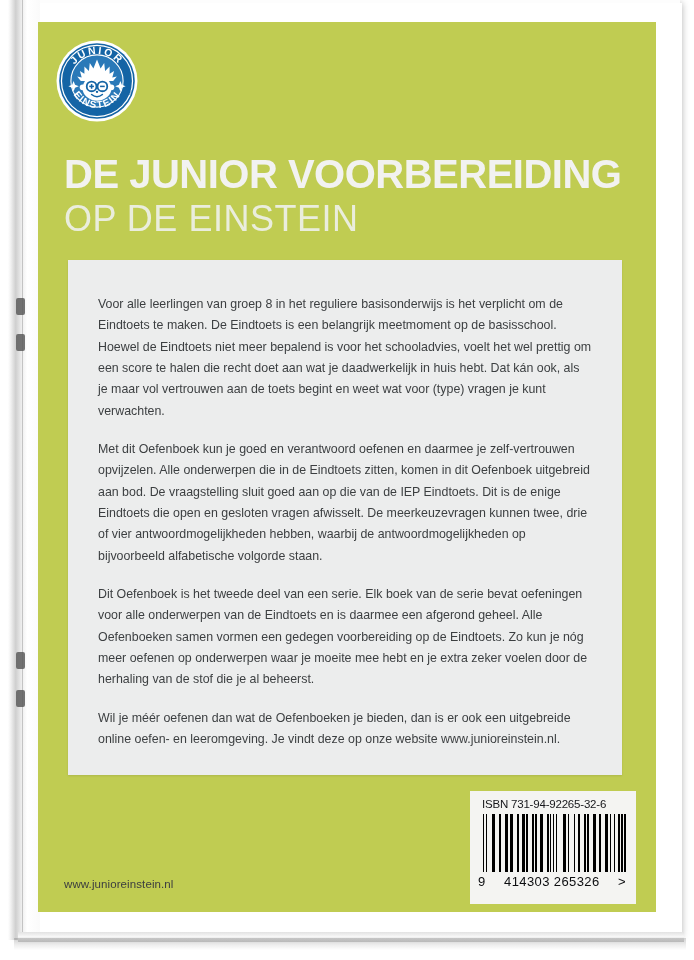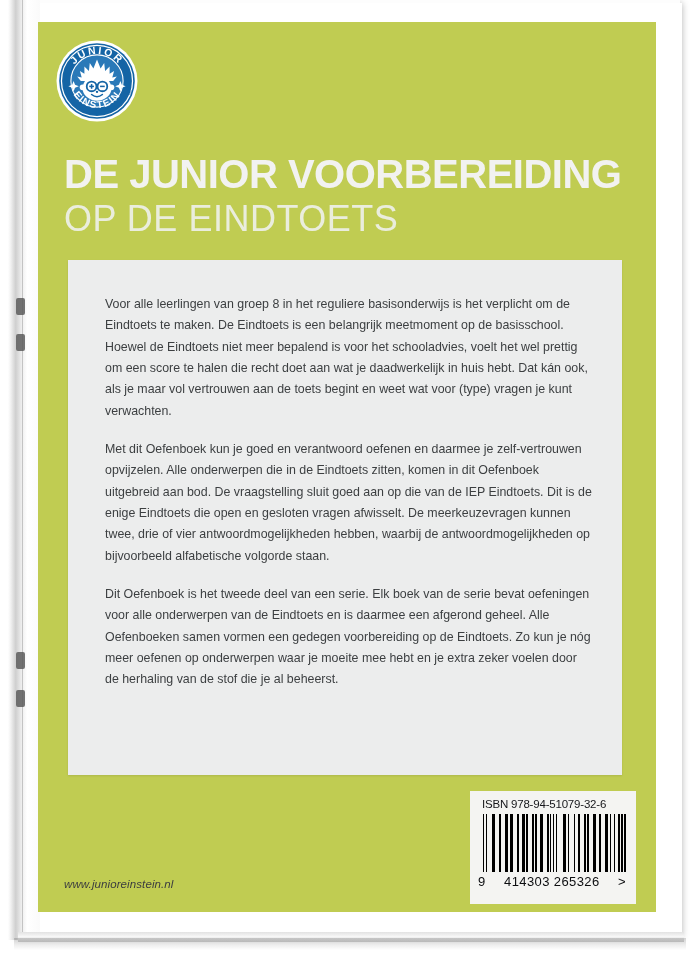--- a/index.html
+++ b/index.html
@@ -148,21 +148,20 @@
     position: absolute;
     left: 30px;
     top: 238px;
     width: 554px;
     height: 515px;
     background: #eceded;
     box-shadow: 0 1px 2px rgba(0,0,0,0.10);
   }
   .text-panel-inner {
     padding: 34px 30px 0 30px;
-    margin-left: 7px;
   }
   .text-panel p {
     margin: 0 0 17px 0;
     font-size: 12.4px;
     line-height: 1.72;
     color: #3c3f41;
     font-family: "Liberation Sans", sans-serif;
   }
   .text-panel p:last-child { margin-bottom: 0; }
 
@@ -204,21 +203,20 @@
   }
 
   
   .footer-url {
     position: absolute;
     left: 26px;
     top: 856px;
     font-size: 11.5px;
     color: #3b3d3f;
     letter-spacing: .1px;
-    font-style: italic;
   }
 </style>
 </head>
 <body>
 
 <div class="book">
 
   <div class="page-sheet"></div>
   <div class="page-sheet2"></div>
 
@@ -281,33 +279,34 @@
           <path d="M24 50 l1.6 4.2 4.2 1.6 -4.2 1.6 -1.6 4.2 -1.6 -4.2 -4.2 -1.6 4.2 -1.6 z"></path>
           <path d="M76 50 l1.6 4.2 4.2 1.6 -4.2 1.6 -1.6 4.2 -1.6 -4.2 -4.2 -1.6 4.2 -1.6 z"></path>
         </g>
 
         <text x="84" y="66" font-family="Liberation Sans, sans-serif" font-size="7" fill="#1464a5">®</text>
       </svg>
     </div>
 
     <div class="headings">
       <div class="title-main">DE JUNIOR VOORBEREIDING</div>
-      <div class="title-sub">OP DE EINDTOETS</div>
+      <div class="title-sub">OP DE EINSTEIN</div>
     </div>
 
     <div class="text-panel">
       <div class="text-panel-inner">
         <p>Voor alle leerlingen van groep 8 in het reguliere basisonderwijs is het verplicht om de Eindtoets te maken. De Eindtoets is een belangrijk meetmoment op de basisschool. Hoewel de Eindtoets niet meer bepalend is voor het schooladvies, voelt het wel prettig om een score te halen die recht doet aan wat je daadwerkelijk in huis hebt. Dat kán ook, als je maar vol vertrouwen aan de toets begint en weet wat voor (type) vragen je kunt verwachten.</p>
         <p>Met dit Oefenboek kun je goed en verantwoord oefenen en daarmee je zelf-vertrouwen opvijzelen. Alle onderwerpen die in de Eindtoets zitten, komen in dit Oefenboek uitgebreid aan bod. De vraagstelling sluit goed aan op die van de IEP Eindtoets. Dit is de enige Eindtoets die open en gesloten vragen afwisselt. De meerkeuzevragen kunnen twee, drie of vier antwoordmogelijkheden hebben, waarbij de antwoordmogelijkheden op bijvoorbeeld alfabetische volgorde staan.</p>
         <p>Dit Oefenboek is het tweede deel van een serie. Elk boek van de serie bevat oefeningen voor alle onderwerpen van de Eindtoets en is daarmee een afgerond geheel. Alle Oefenboeken samen vormen een gedegen voorbereiding op de Eindtoets. Zo kun je nóg meer oefenen op onderwerpen waar je moeite mee hebt en je extra zeker voelen door de herhaling van de stof die je al beheerst.</p>
+        <p>Wil je méér oefenen dan wat de Oefenboeken je bieden, dan is er ook een uitgebreide online oefen- en leeromgeving. Je vindt deze op onze website www.junioreinstein.nl.</p>
       </div>
     </div>
 
     <div class="barcode-box">
-      <div class="isbn-label">ISBN 978-94-51079-32-6</div>
+      <div class="isbn-label">ISBN 731-94-92265-32-6</div>
       <div class="bars" id="bars">
           <span style="flex: 1 0 auto; min-width: 1.04167%;"></span>
           <span class="w" style="flex: 1 0 auto; min-width: 1.04167%;"></span>
           <span style="flex: 1 0 auto; min-width: 1.04167%;"></span>
           <span class="w" style="flex: 3 0 auto; min-width: 3.125%;"></span>
           <span style="flex: 2 0 auto; min-width: 2.08333%;"></span>
           <span class="w" style="flex: 3 0 auto; min-width: 3.125%;"></span>
           <span style="flex: 1 0 auto; min-width: 1.04167%;"></span>
           <span class="w" style="flex: 3 0 auto; min-width: 3.125%;"></span>
           <span style="flex: 2 0 auto; min-width: 2.08333%;"></span>

